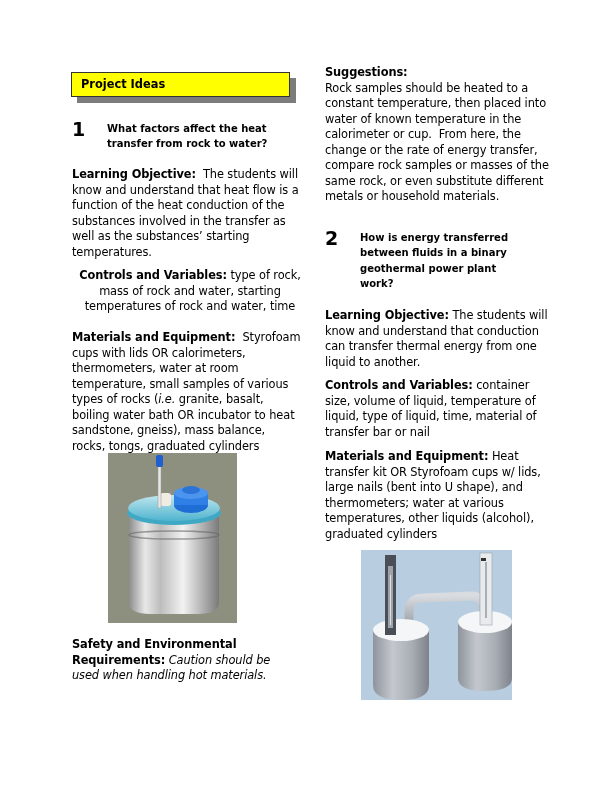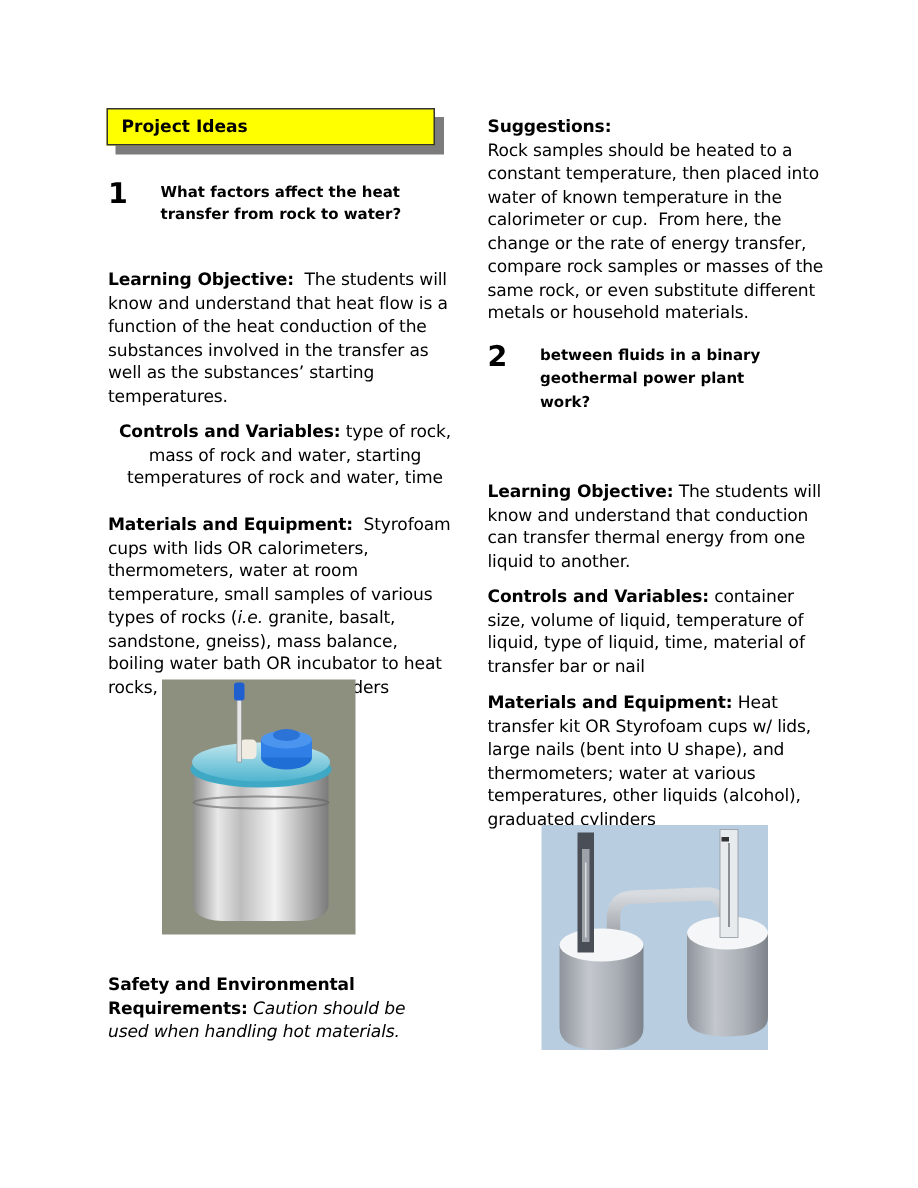--- a/index.html
+++ b/index.html
@@ -65,21 +65,20 @@
       font-size: 10px;
       line-height: 15.4px;
       padding-top: 2px;
     }
 
     .para {
       position: absolute;
       font-size: 11.4px;
       line-height: 15.5px;
       letter-spacing: -0.1px;
-      margin-top: 12px;
     }
     .para b { font-weight: bold; }
     .para i { font-style: italic; }
 
     
     .photo-calorimeter {
       position: absolute;
       left: 108px; top: 453px;
       width: 129px; height: 170px;
       background: #8e907f;
@@ -126,22 +125,22 @@
     <div>mass of rock and water, starting</div>
     <div>temperatures of rock and water, time</div>
   </div>
 
   <div class="para" style="left:72px; top:330px; width:236px;">
     <div><b>Materials and Equipment:</b><span style="white-space:pre">  Styrofoam</span></div>
     <div>cups with lids OR calorimeters,</div>
     <div>thermometers, water at room</div>
     <div>temperature, small samples of various</div>
     <div><span>types of rocks (</span><i>i.e.</i><span style="white-space:pre"> granite, basalt,</span></div>
+    <div>boiling water bath OR incubator to heat</div>
     <div>sandstone, gneiss), mass balance,</div>
-    <div>boiling water bath OR incubator to heat</div>
     <div>rocks, tongs, graduated cylinders</div>
   </div>
 
   <div class="photo-calorimeter">
     <svg width="129" height="170" viewBox="0 0 129 170" xmlns="http://www.w3.org/2000/svg">
       <defs>
         <linearGradient id="can" x1="0" x2="1" y1="0" y2="0">
           <stop offset="0" stop-color="#8d8d8d"></stop>
           <stop offset="0.18" stop-color="#e8e8e8"></stop>
           <stop offset="0.35" stop-color="#bdbdbd"></stop>
@@ -187,20 +186,21 @@
     <div style="white-space:pre">calorimeter or cup.  From here, the</div>
     <div>change or the rate of energy transfer,</div>
     <div>compare rock samples or masses of the</div>
     <div>same rock, or even substitute different</div>
     <div>metals or household materials.</div>
   </div>
 
   <div class="q-block" style="left:325px; top:228px;">
     <div class="q-num">2</div>
     <div class="q-text">
+      <div>How is energy transferred</div>
       <div>between fluids in a binary</div>
       <div>geothermal power plant</div>
       <div>work?</div>
     </div>
   </div>
 
   <div class="para" style="left:325px; top:308px; width:236px;">
     <div><b>Learning Objective:</b><span style="white-space:pre"> The students will</span></div>
     <div>know and understand that conduction</div>
     <div>can transfer thermal energy from one</div>

